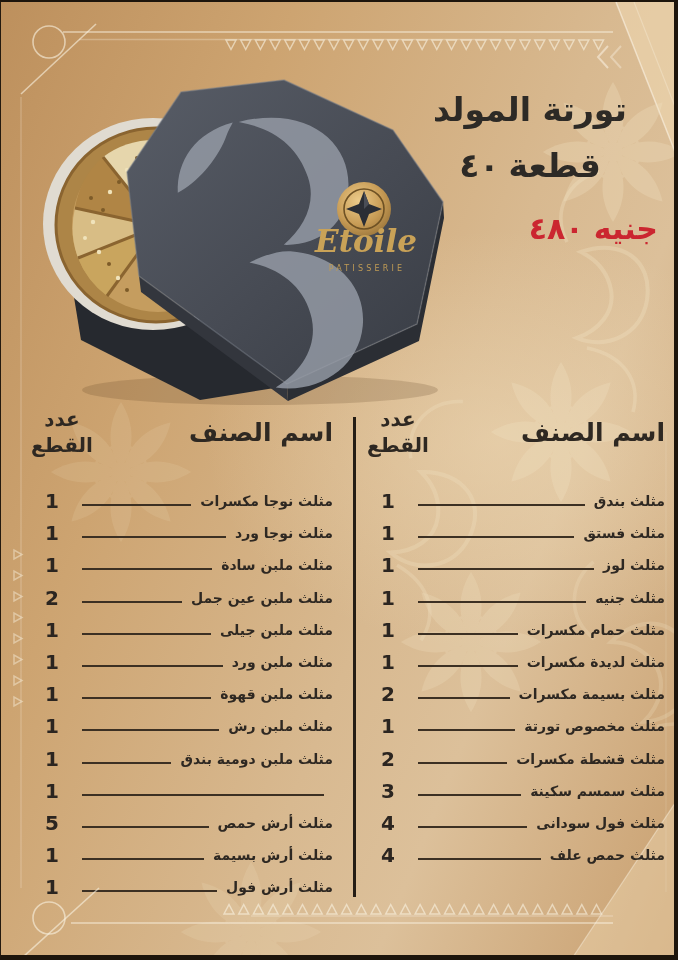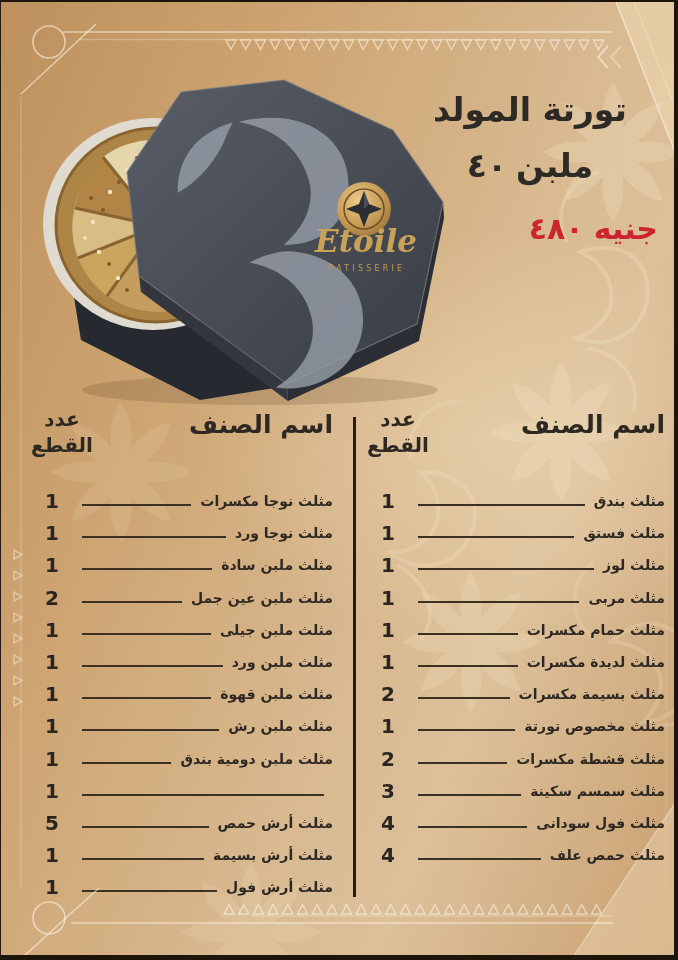--- a/index.html
+++ b/index.html
@@ -19,21 +19,21 @@
   
   .title-block{position:absolute; top:86px; right:16px; width:256px; text-align:center; color:#2d2a26;}
   .title-line{font-size:33px; font-weight:700; line-height:1.35; direction:rtl;}
   .pieces-line{display:flex; justify-content:center; gap:9px; font-size:33px; font-weight:700; margin-top:13px; direction:ltr;}
   .price-line{display:flex; justify-content:flex-end; gap:10px; font-size:30px; font-weight:700; margin-top:26px; direction:ltr;}
   
   .group{position:absolute; top:404px; direction:rtl; color:#2e2822;}
   .group-right{left:366px; width:298px;}
   .group-left{left:30px; width:302px;}
   .grp-header{display:flex; justify-content:space-between; align-items:flex-start; height:64px;}
-  .name-header{font-size:25px; font-weight:700; padding-top:4px;}
+  .name-header{font-size:25px; font-weight:700; padding-top:12px;}
   .count-header{font-size:20px; font-weight:700; line-height:1.3; text-align:center; width:62px;}
   .rows{margin-top:15px;}
   .row{display:flex; align-items:center; height:32.2px; direction:rtl;}
   .item-name{font-size:14px; font-weight:700; white-space:nowrap;}
   .rule{flex:1; border-top:2.2px solid #3c3023; margin:0 9px; transform:translateY(4px); min-width:12px;}
   .item-count{width:42px; text-align:center; font-size:20px; font-weight:700; color:#2b2520;}
   .divider{position:absolute; left:352px; top:415px; width:3px; height:480px; background:#241d15;}
 </style>
 </head>
 <body>
@@ -149,21 +149,21 @@
     <path d="M349,139 L354,152 L349,157 Z" fill="#4a4e57"></path>
 
     <text x="351" y="200" text-anchor="middle" font-family="'DejaVu Serif',serif" font-style="italic" font-weight="700" font-size="31" fill="#c9a257" id="brand-name-text">Etoile</text>
     <text x="352" y="219" text-anchor="middle" font-family="'DejaVu Sans',sans-serif" font-size="8" letter-spacing="3.2" fill="#bf9b55" id="brand-sub-text">PATISSERIE</text>
   </svg>
 
   <div class="title-block">
     <div class="title-line">تورتة المولد</div>
     <div class="pieces-line">
       <span>٤٠</span>
-      <span>ملبن</span>
+      <span>قطعة</span>
     </div>
     <div class="price-line" id="price-line" style="color: rgb(203, 38, 48);">
       <span>٤٨٠</span>
       <span>جنيه</span>
     </div>
   </div>
 
   <div class="group group-right">
     <div class="grp-header">
       <div class="name-header">اسم الصنف</div>
@@ -185,21 +185,21 @@
     <span class="item-count">1</span>
   </div>
 
   <div class="row">
     <span class="item-name">مثلث لوز</span>
     <span class="rule"></span>
     <span class="item-count">1</span>
   </div>
 
   <div class="row">
-    <span class="item-name">مثلث مربى</span>
+    <span class="item-name">مثلث جنيه</span>
     <span class="rule"></span>
     <span class="item-count">1</span>
   </div>
 
   <div class="row">
     <span class="item-name">مثلث حمام مكسرات</span>
     <span class="rule"></span>
     <span class="item-count">1</span>
   </div>
 

